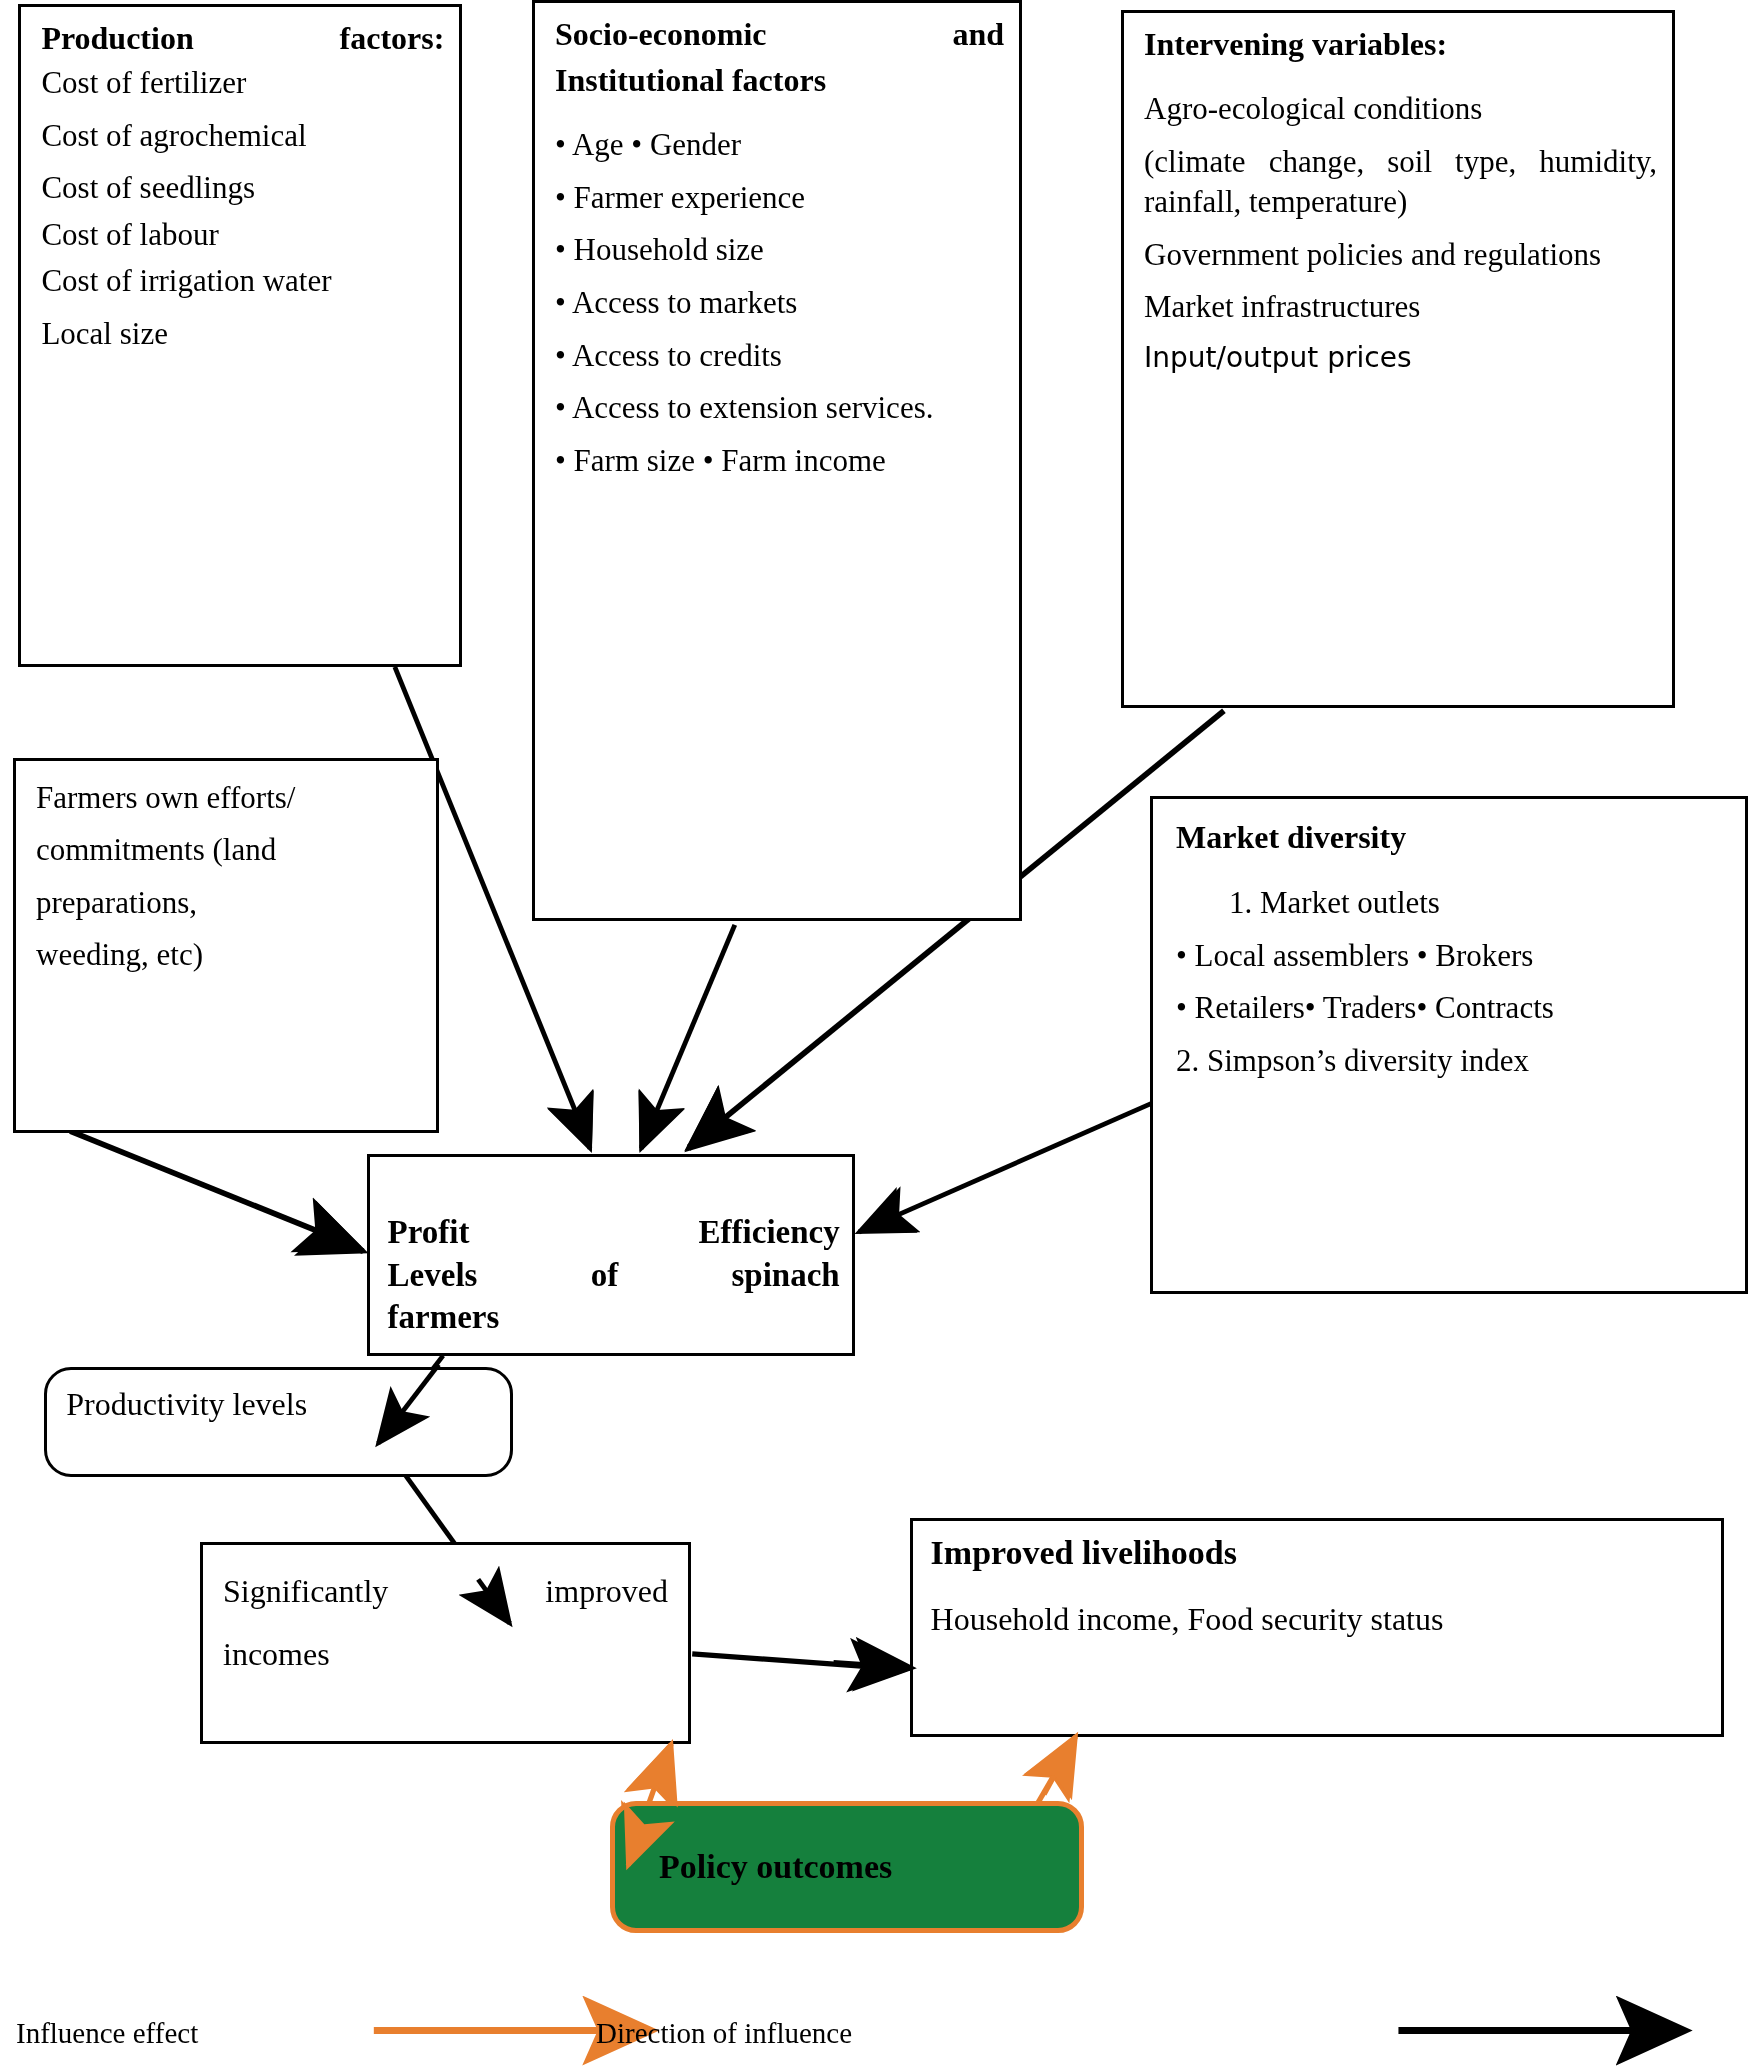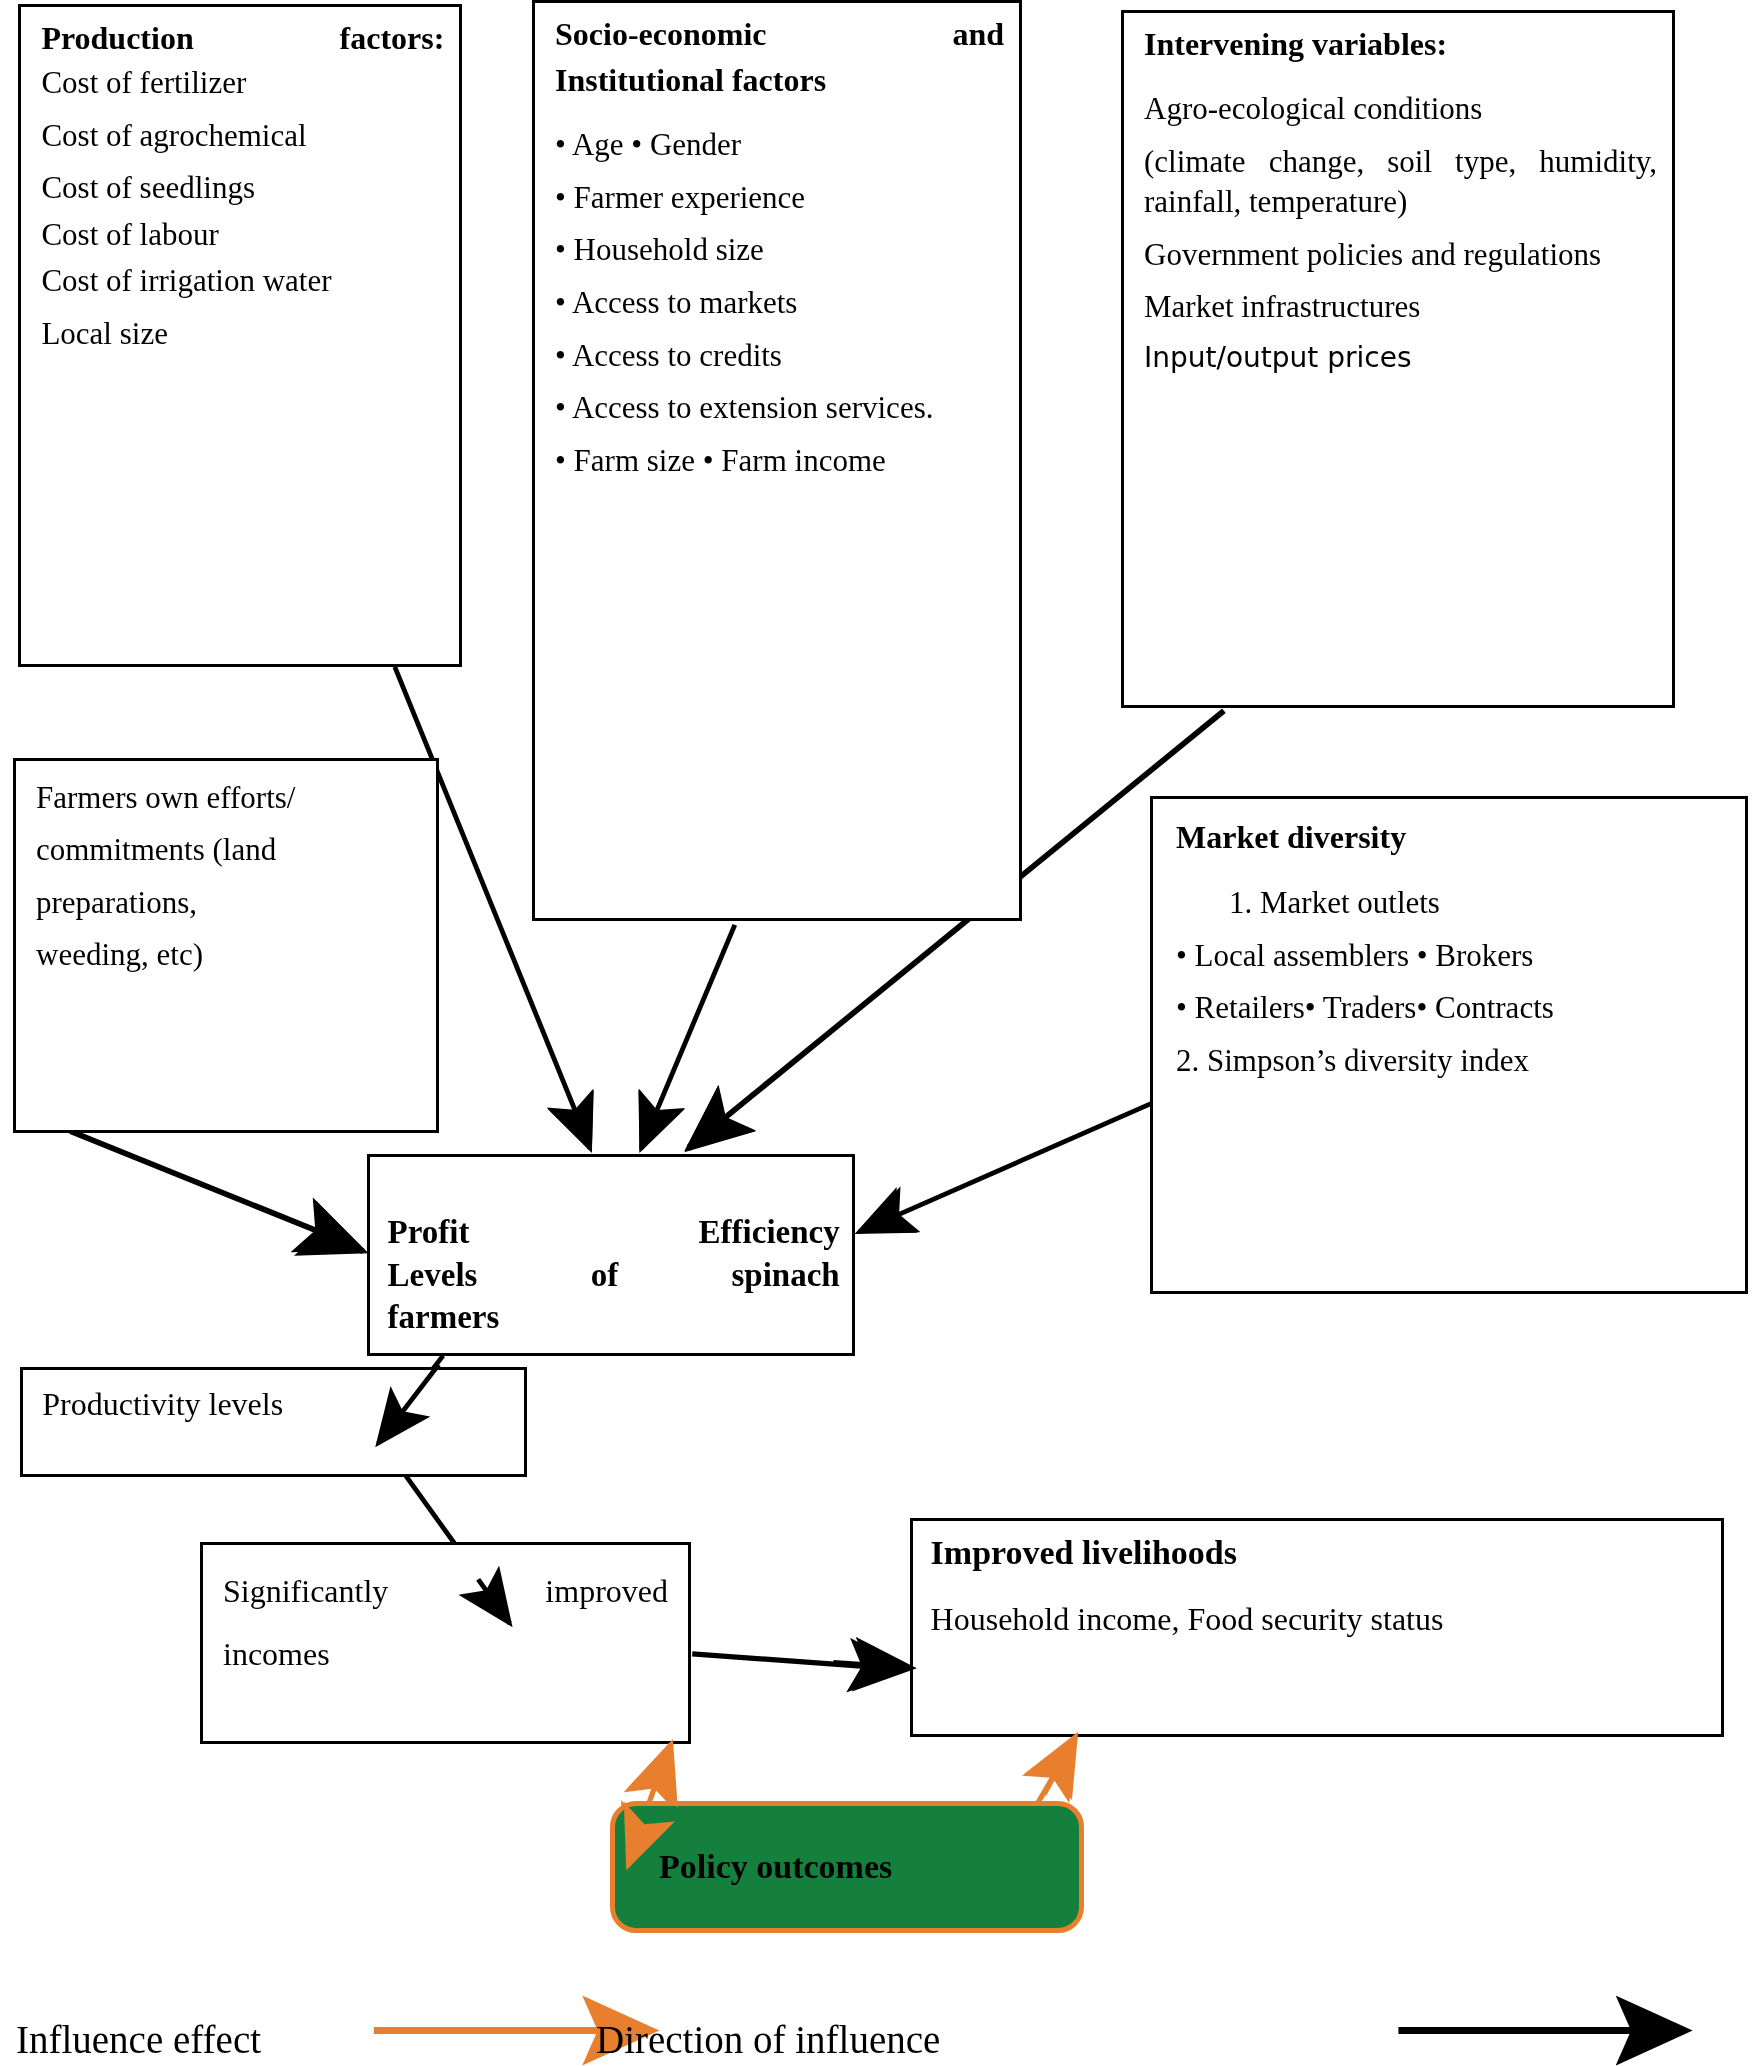--- a/index.html
+++ b/index.html
@@ -50,21 +50,21 @@
   .ln.sans { font-family: "DejaVu Sans", "Liberation Sans", sans-serif; font-size: 28px; }
   .ln:last-child { margin-bottom: 0; }
 
   
   #box-production { left: 18.4px;  top: 3.5px;    width: 444px; height: 663px; }
   #box-socio      { left: 532px;top: 0px;    width: 490px; height: 921px; }
   #box-intervening{ left: 1121px;top: 9.7px;   width: 554px; height: 698px; }
   #box-farmers    { left: 13px;  top: 758px; width: 426px;  height: 375px;  }
   #box-market     { left: 1150px;top: 796px; width: 598px; height: 498px; }
   #box-profit     { left: 367px; top: 1154px; width: 488px; height: 202px;  }
-  #box-productivity{left: 20px;  top: 1367px; width: 507px; height: 110px;  }
+  #box-productivity{left: 44px;  top: 1367px; width: 469px; height: 110px; border-radius: 27px;  }
   #box-incomes    { left: 200px; top: 1542px; width: 491px; height: 202px;  }
   #box-livelihood { left: 910px;top: 1518px; width: 814px; height: 219px;  }
   #box-policy {
     position: absolute;
     left: 610px; top: 1801px; width: 474px; height: 132px;
     border: 5.3px solid #E87F2E;
     border-radius: 26px;
     background: #15803d;
     box-sizing: border-box;
     z-index: 6;
@@ -122,21 +122,21 @@
 
   
   #legend {
     position: absolute;
     left: 0; top: 1992px;
     width: 1760px; height: 74px;
     z-index: 7;
   }
   .legend-text {
     position: absolute;
-    font-size: 39px;
+    font-size: 29px;
     color: #000;
     white-space: nowrap;
   }
   #legend-influence-label { left: 16px;  top: 24.6px; }
   #legend-direction-label { left: 596px; top: 24.6px; }
   #legend-svg { position: absolute; left: 0; top: 0; width: 1760px; height: 74px; }
 </style>
 </head>
 <body>
 

